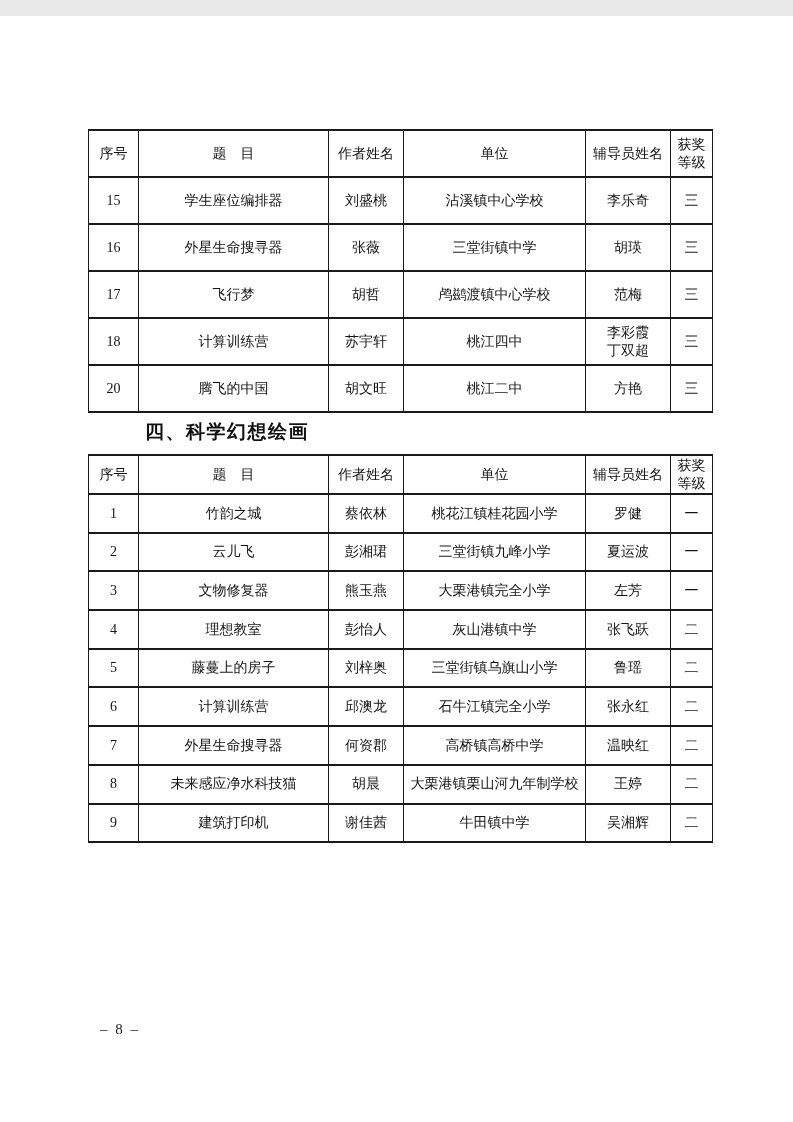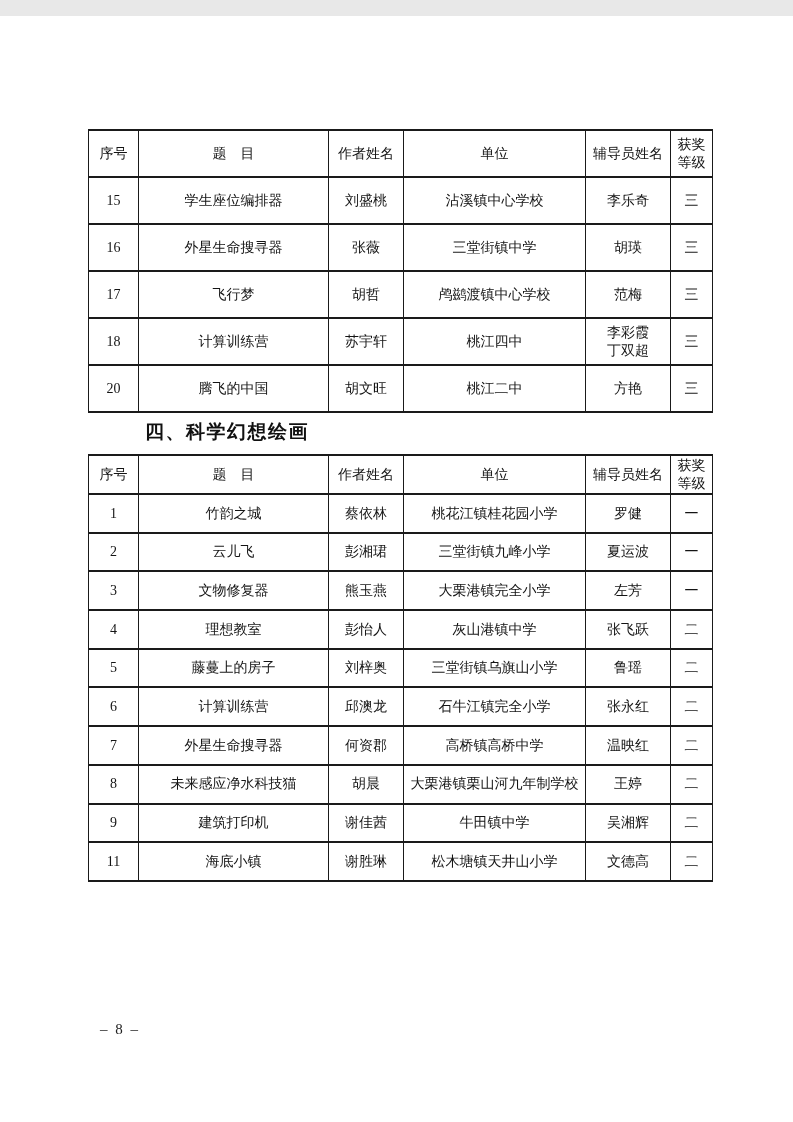--- a/index.html
+++ b/index.html
@@ -216,26 +216,18 @@
           <td>二</td>
         </tr>
         <tr>
           <td>9</td>
           <td>建筑打印机</td>
           <td>谢佳茜</td>
           <td>牛田镇中学</td>
           <td>吴湘辉</td>
           <td>二</td>
         </tr>
-        <tr>
-          <td>11</td>
-          <td>海底小镇</td>
-          <td>谢胜琳</td>
-          <td>松木塘镇天井山小学</td>
-          <td>文德高</td>
-          <td>二</td>
-        </tr>
       </tbody>
   </table>
 
   <div class="page-number">– 8 –</div>
 
 </div>
 
 </body></html>

